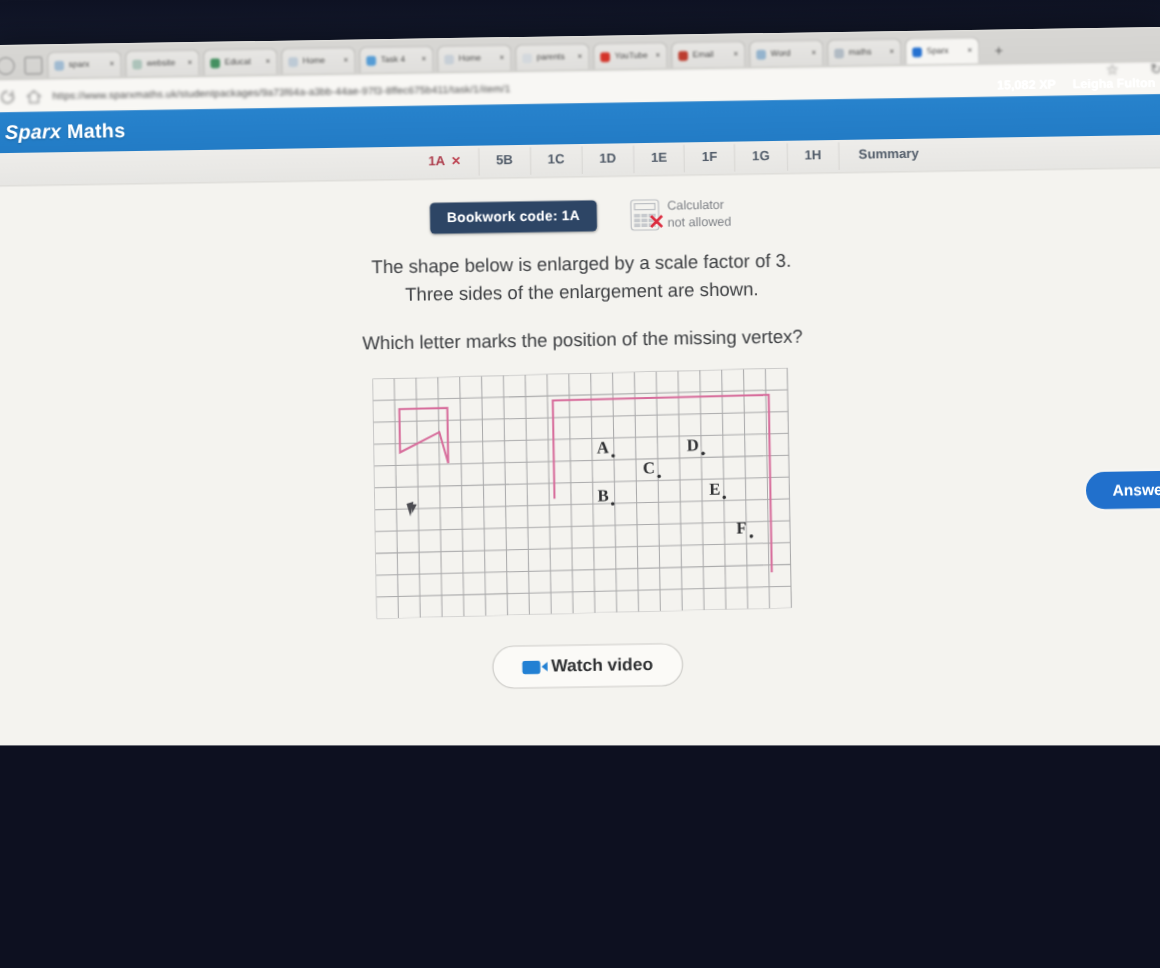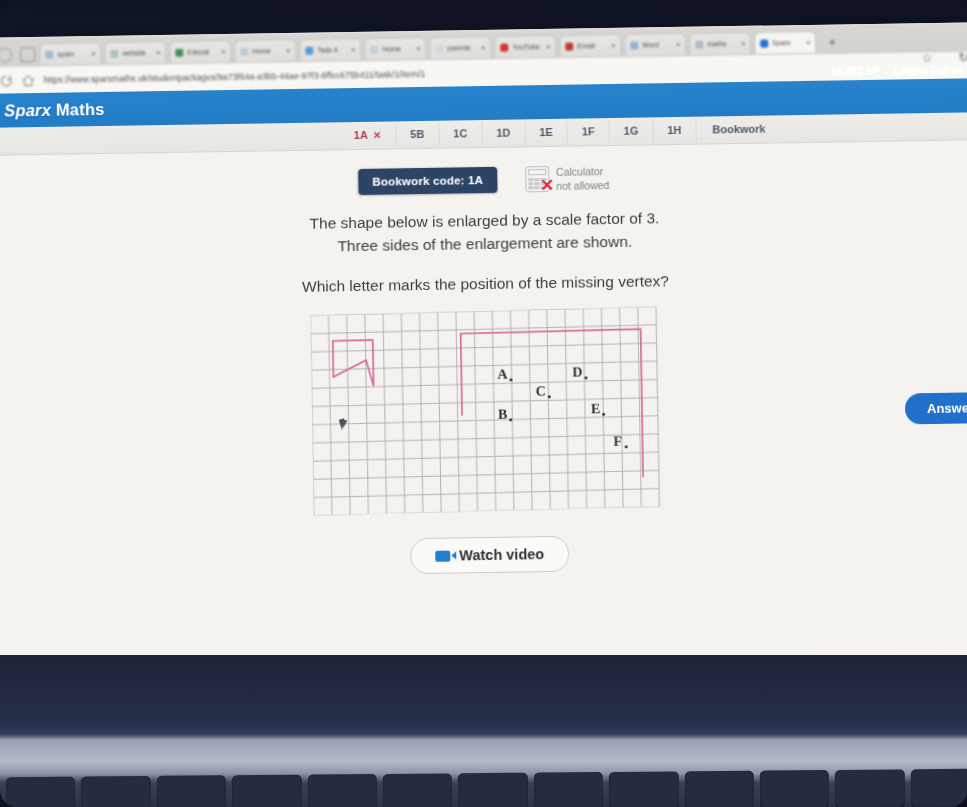--- a/index.html
+++ b/index.html
@@ -6,24 +6,23 @@
   html, body {
     width: 967px; height: 807px;
     overflow: hidden;
     background: #0d1020;
     font-family: "Liberation Sans", sans-serif;
   }
 
   
   #photo {
     position: relative;
-    width: 967px; height: 807px;
+    width: 967px; height: 621px;
     background: #10142a;
     overflow: hidden;
-    border-radius: 17px;
   }
 
   
   #screen-wrap {
     position: absolute;
     left: -6px; top: 30px;
     width: 985px; height: 635px;
     transform: rotate(-0.9deg);
     transform-origin: 50% 50%;
     overflow: hidden;
@@ -449,21 +448,21 @@
         <div class="ttab">
             <span>1F</span>
           </div>
         <div class="ttab">
             <span>1G</span>
           </div>
         <div class="ttab">
             <span>1H</span>
           </div>
         <div class="ttab summary">
-            <span>Bookwork</span>
+            <span>Summary</span>
           </div>
       </div>
 
       <div class="page">
 
         <div class="badge-row">
           <div class="bookwork">Bookwork code: 1A</div>
           <div class="calc-note">
             <div class="calc-icon">
               <div class="body"></div>

